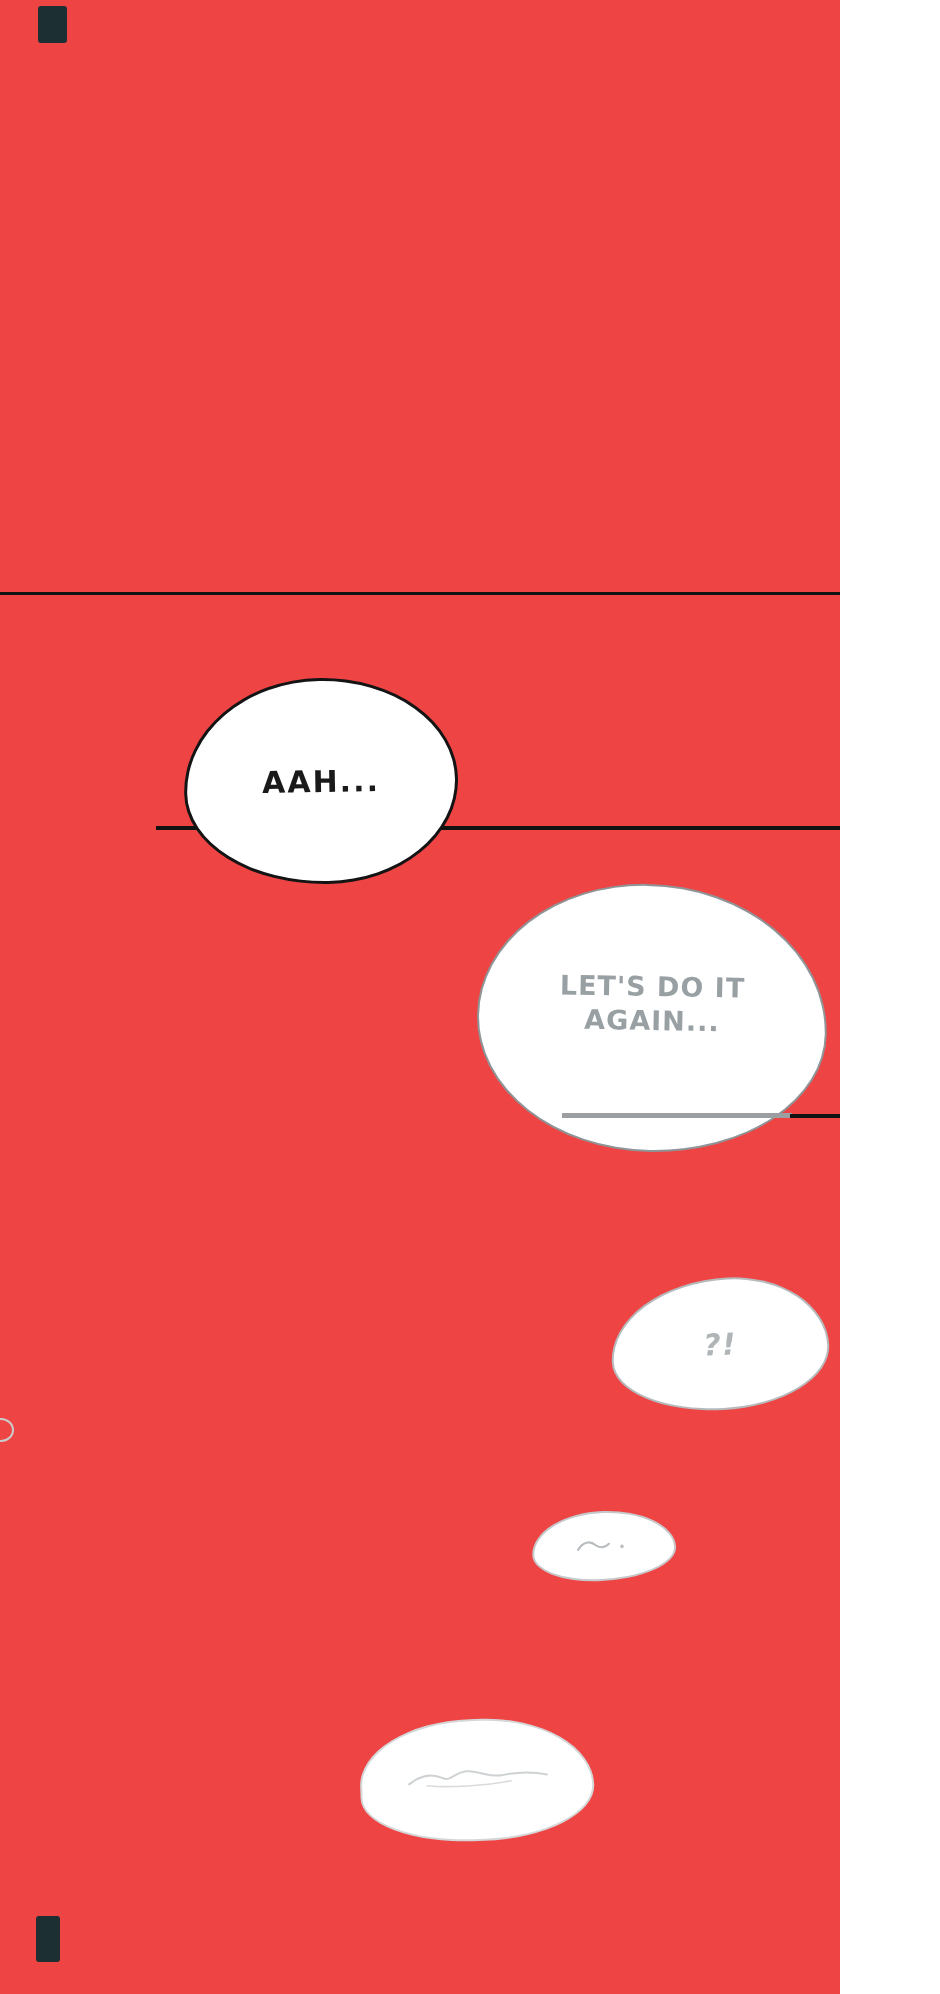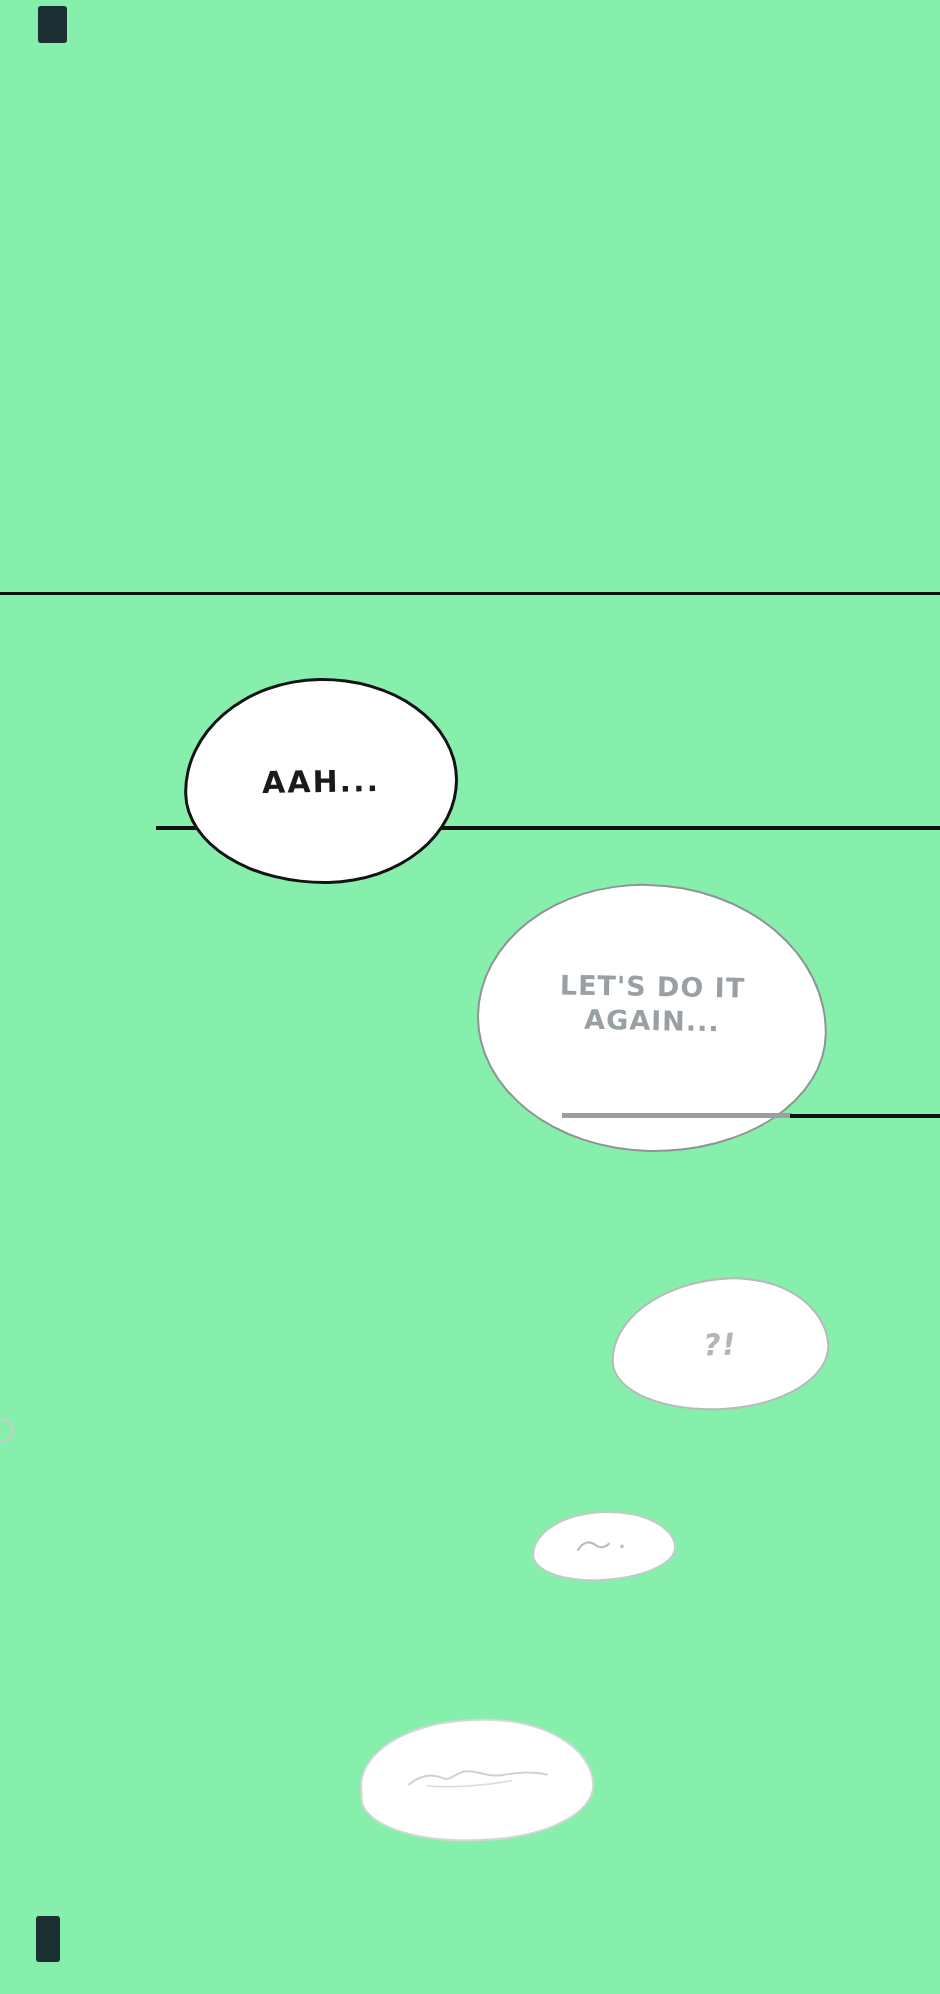--- a/index.html
+++ b/index.html
@@ -3,23 +3,23 @@
 <meta charset="utf-8">
 <style>
   html, body {
     margin: 0;
     padding: 0;
     background: #ffffff;
     font-family: "DejaVu Sans", "Liberation Sans", sans-serif;
   }
   .page {
     position: relative;
-    width: 940px;
+    width: 840px;
     height: 1994px;
-    background: #86efac;
+    background: #ef4444;
     overflow: hidden;
   }
   
   .panel-fragment {
     position: absolute;
     background: #1c2f33;
     border-radius: 3px;
   }
   .panel-fragment.top    { left: 38px;  top: 6px;    width: 29px; height: 37px; }
   .panel-fragment.bottom { left: 36px;  top: 1916px; width: 24px; height: 46px; }

